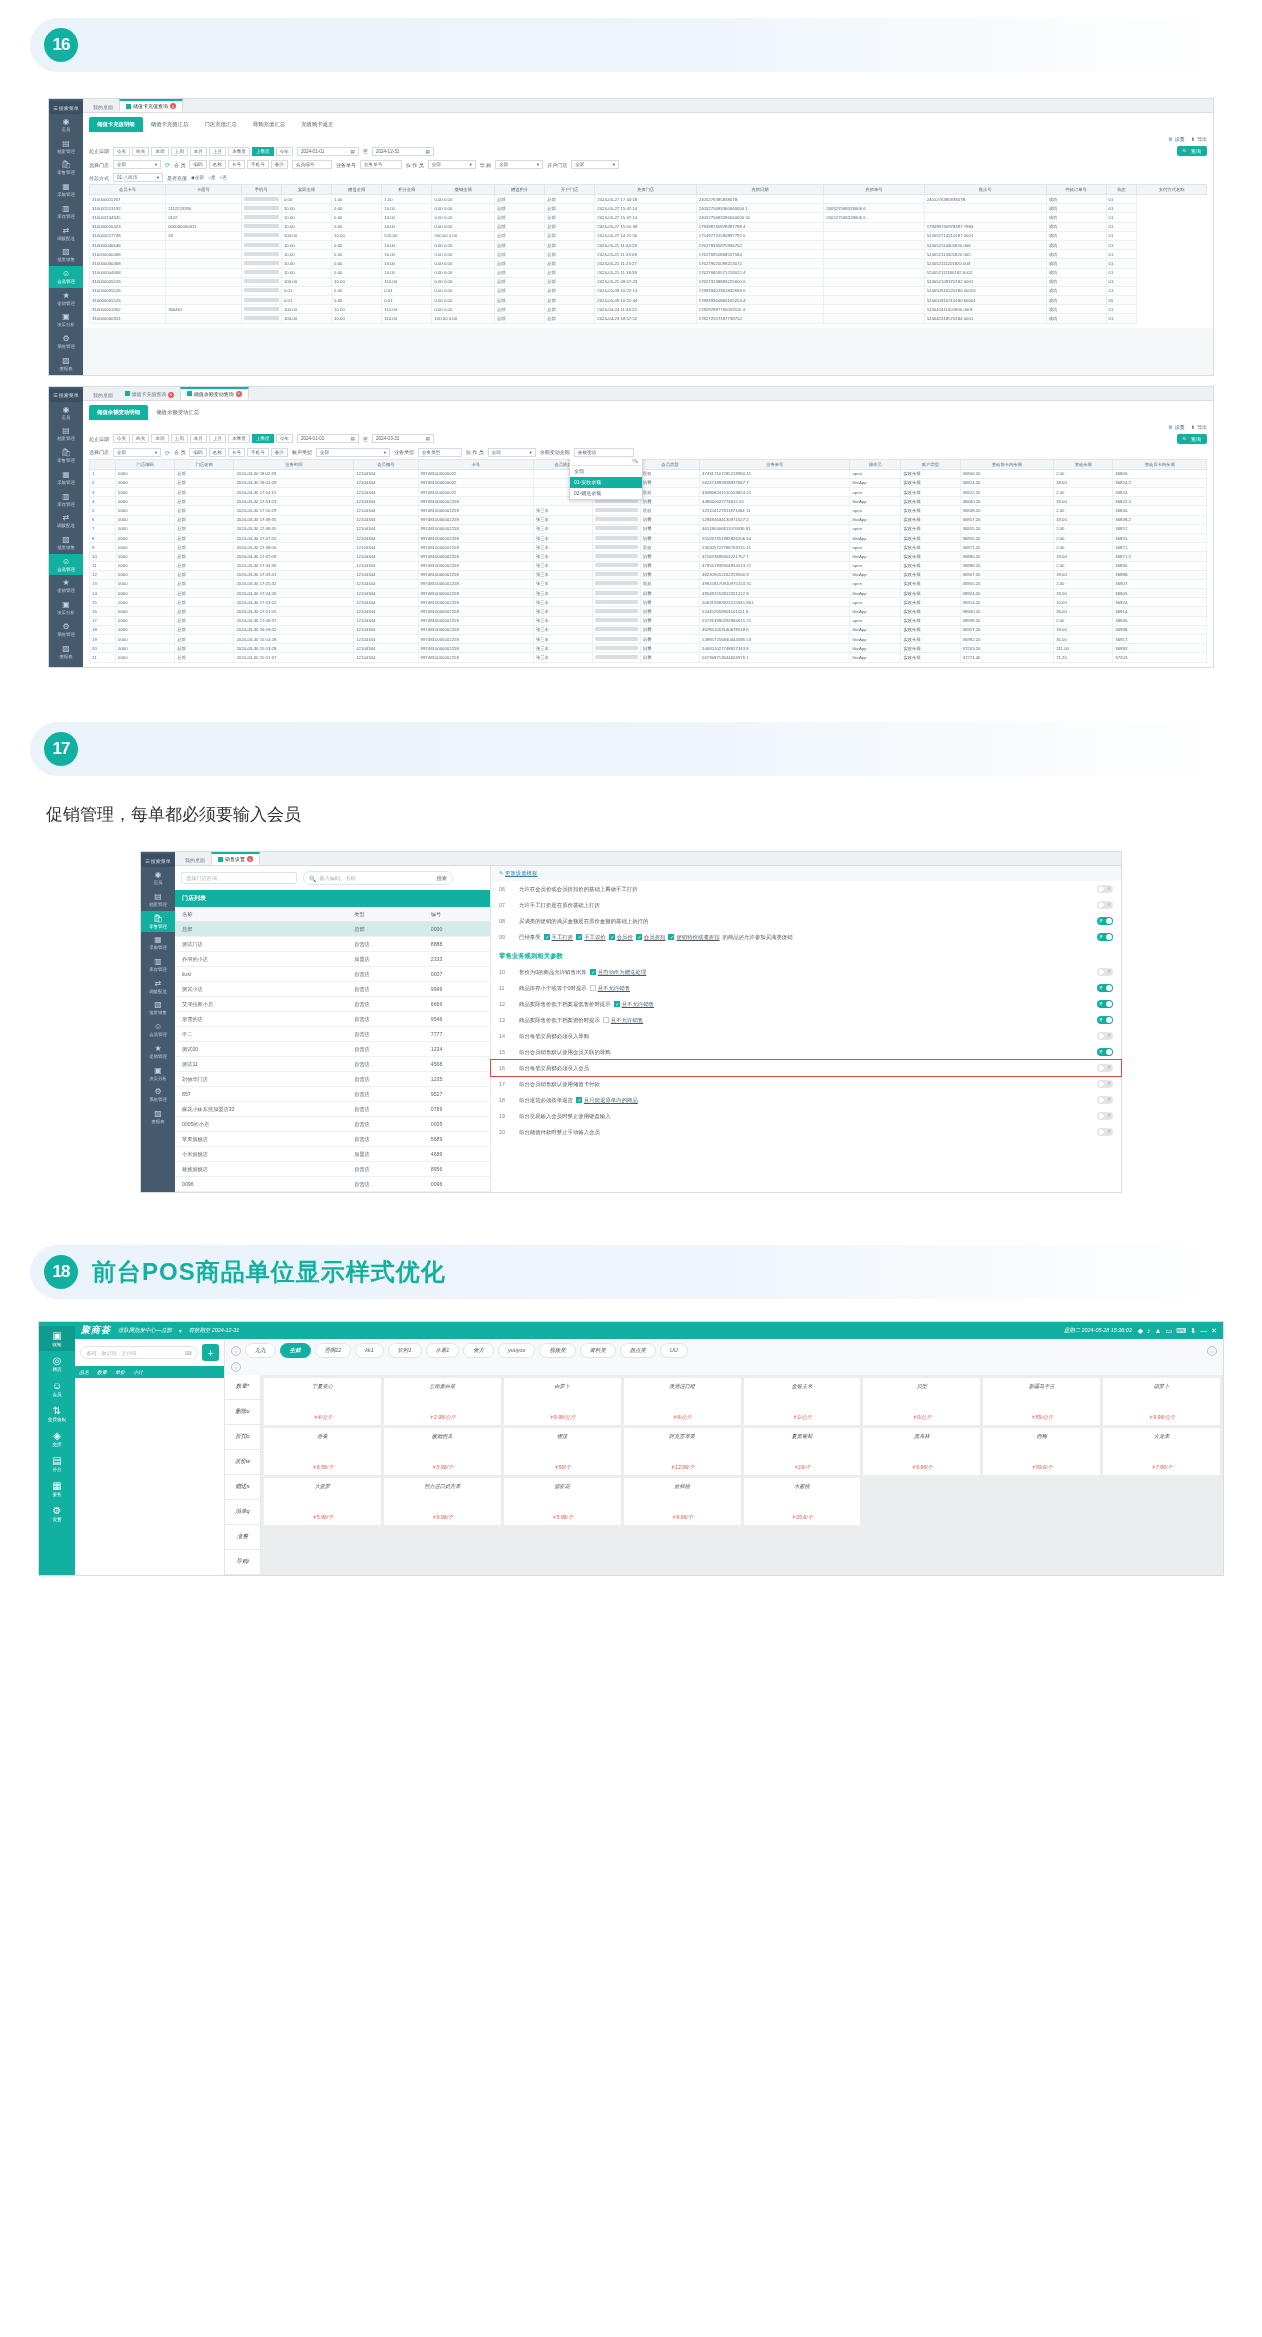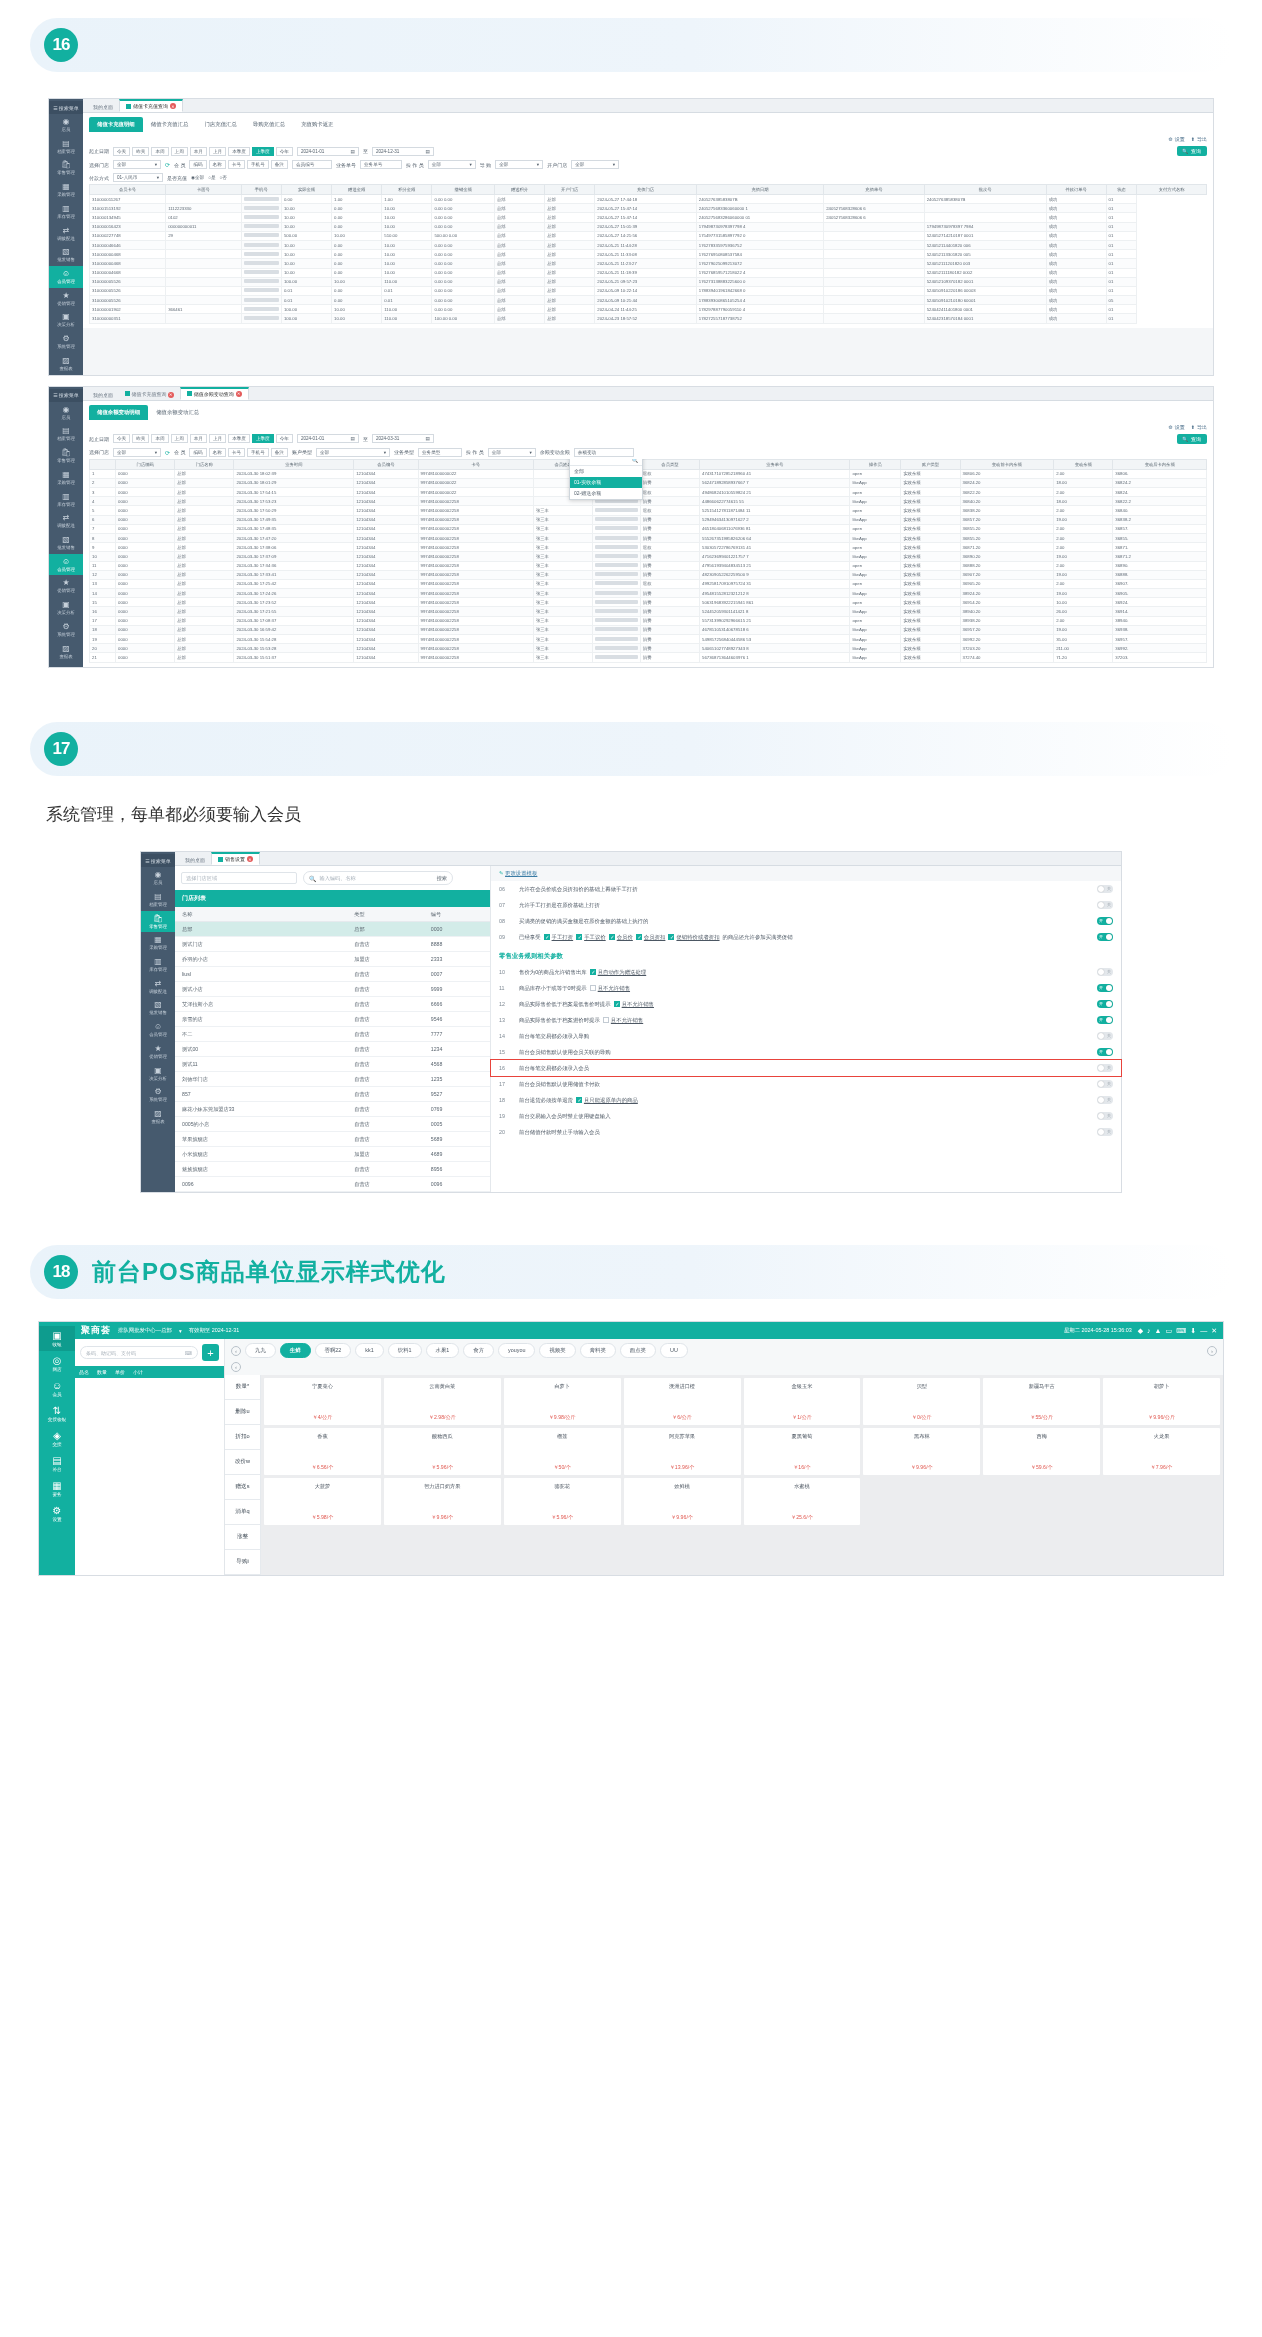--- a/index.html
+++ b/index.html
@@ -134,21 +134,21 @@
   .und { text-decoration: underline; }
 
   
   .pos { border:1px solid #d8dde3; display:flex; background:#f0f2f4;}
   .pos-side { background:#12b0a0; width:36px; flex:0 0 36px; color:#fff;
       display:flex; flex-direction:column; align-items:center; padding-top:4px; }
   .pos-side .pi { display:flex;flex-direction:column;align-items:center;gap:1px;
       font-size:4.6px; padding:4px 0; }
   .pos-side .pi .g { font-size:10px; line-height:11px; }
   .pos-side .pi.act { background:#0e9c8e; width:36px;}
-  .pos-main { flex:1 1 auto; }
+  .pos-main { flex:1 1 auto;font-style:italic; }
   .pos-top { background:#12b0a0; color:#fff; height:17px; display:flex; align-items:center;
       padding:0 6px; gap:7px; font-size:5.4px;}
   .pos-logo { font-size:9px; font-weight:bold; letter-spacing:1px;}
   .pos-body { display:flex; }
   .pos-left { flex:0 0 150px; background:#fff; border-right:1px solid #e2e6ea;}
   .pos-scan { display:flex; align-items:center; gap:4px; padding:5px; }
   .pos-scanbox { border:1px solid #dfe4e9; border-radius:8px; height:13px; flex:1 1 auto;
       display:flex; align-items:center; justify-content:space-between; padding:0 5px;
       font-size:5px; color:#a9b2bb;}
   .pos-plus { background:#12b0a0; color:#fff; width:17px;height:17px;border-radius:3px;
@@ -1166,21 +1166,21 @@
           </div>
         </div>
       </div>
     </div>
   </div>
 
   <div style="padding-top:54px;">
     <div class="sec-head">
       <div class="sec-badge">17</div>
     </div>
-    <div class="sec-desc">系统管理，每单都必须要输入会员</div>
+    <div class="sec-desc">促销管理，每单都必须要输入会员</div>
   </div>
 
   <div style="margin:24px 140px 0 140px;">
     <div class="shot" style="display:flex;">
       <div class="shot-sidebar">
         <div class="menu-btn">
           <span>☰</span>
           <span>搜索菜单</span>
         </div>
         <div id="s17-side">

